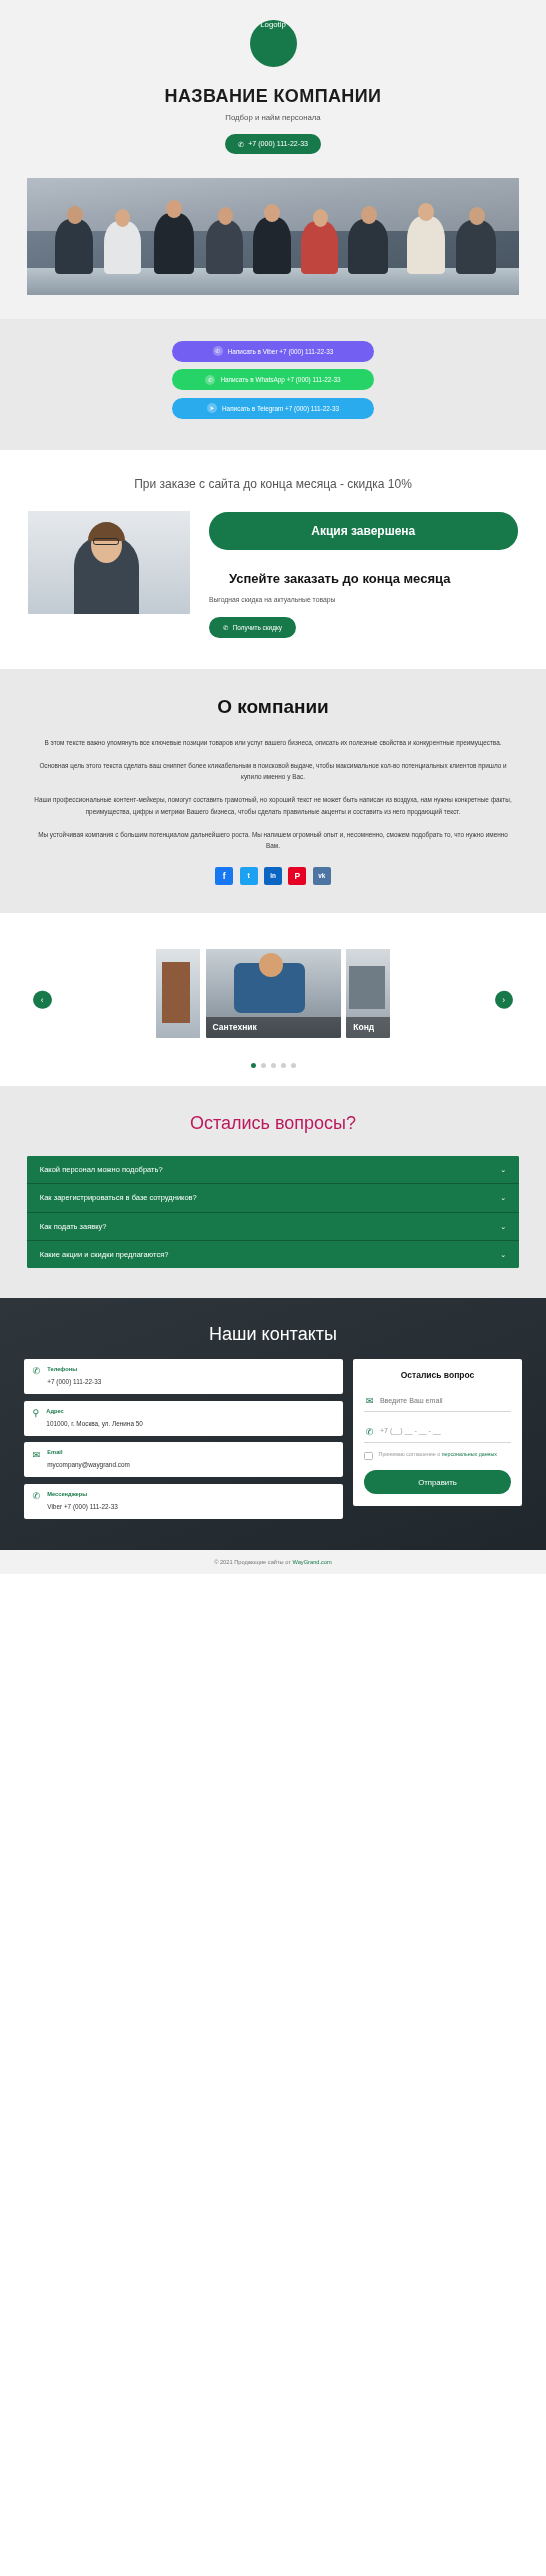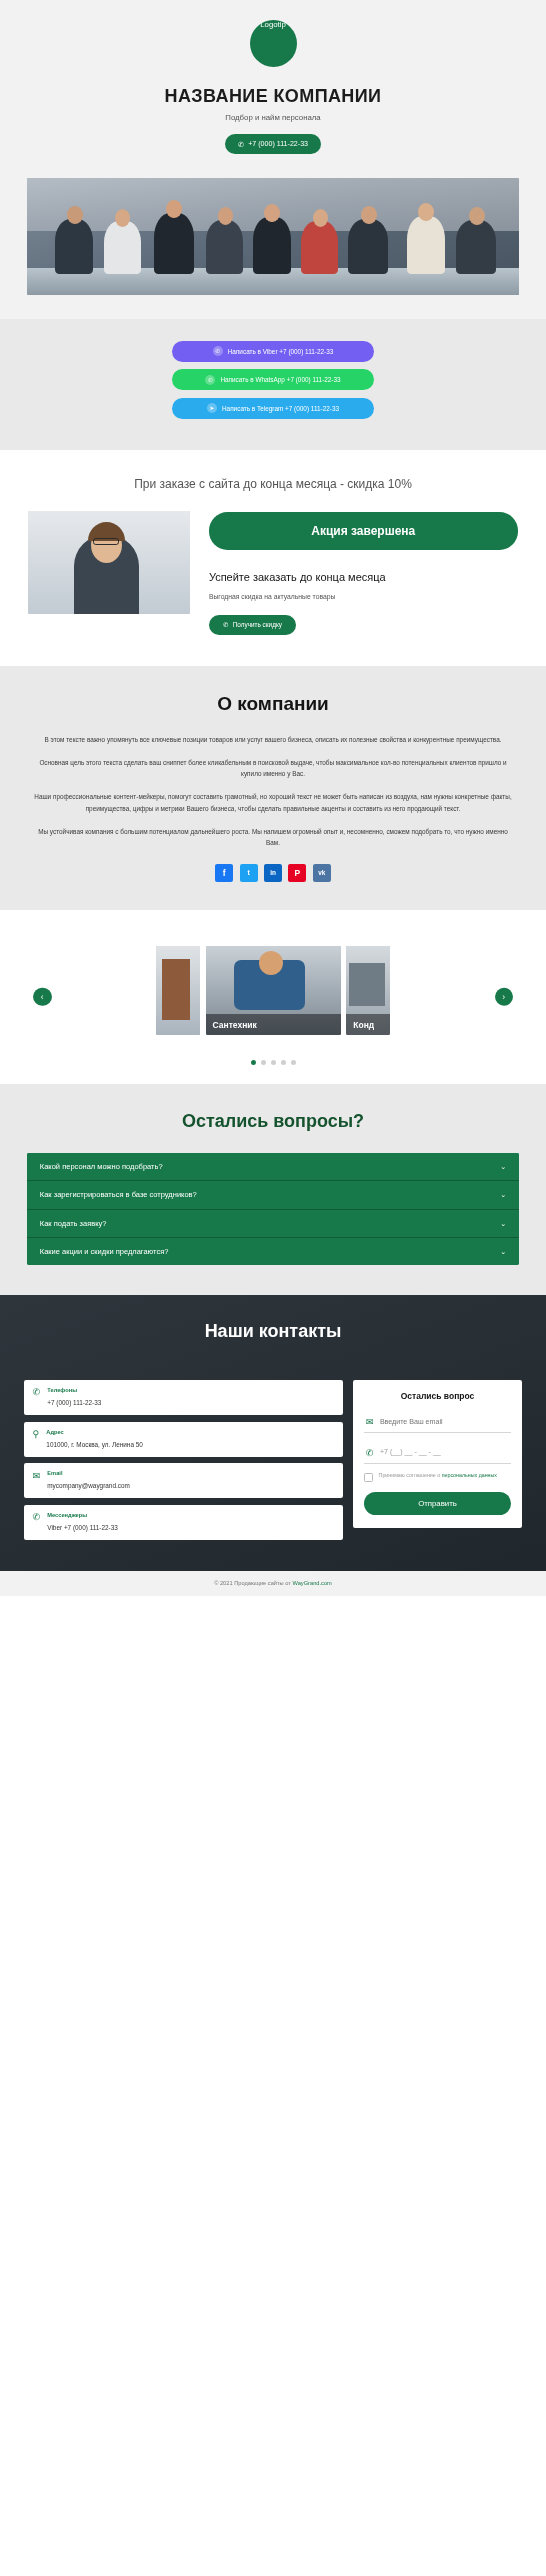--- a/index.html
+++ b/index.html
@@ -125,22 +125,22 @@
   }
   .promo-right { flex: 1; text-align: center; padding-top: 1.4px; }
   .btn-finished {
     display: block; width: 100%;
     background: #17794a; color: #fff;
     font-size: 12px; font-weight: bold;
     padding: 12px 7.1px; border-radius: 18.5px;
     border: none; cursor: pointer; margin-bottom: 20px;
   }
   .promo-right h3 {
-    font-size: 11px; font-weight: normal; color: #141414;
-    line-height: 1.45; margin-bottom: 7.1px; text-align: left;
+    font-size: 13px; font-weight: bold; color: #141414;
+    line-height: 1.45; margin-bottom: 7.1px; text-align: left; margin-left: 20px;
   }
   .promo-right p { font-size: 6.8px; color: #555; margin-bottom: 14.2px; text-align: left; }
   .btn-discount {
     display: inline-flex; align-items: center; gap: 4.3px;
     background: #17794a; color: #fff; font-size: 6.4px;
     padding: 6.4px 14.2px; border-radius: 11.4px; border: none; cursor: pointer;
   }
 
   
   .about { background: #e9e9ea; padding: 27px 0 28.4px 0; text-align: center; }
@@ -183,21 +183,21 @@
     font-size: 8.5px; cursor: pointer; border: none;
   }
   .arrow.left { left: 33px; }
   .arrow.right { right: 33px; }
   .dots { display: flex; justify-content: center; gap: 5px; margin-top: 12.8px; }
   .dot { width: 5px; height: 5px; border-radius: 50%; background: #cfcfcf; cursor: pointer; }
   .dot.active { background: #17794a; }
 
   
   .faq { background: #e9e9ea; padding: 27px 0 30px 0; }
-  .faq h2 { font-size: 18px; font-weight: bold; color: #14532d; text-align: center; margin-bottom: 21.3px; }
+  .faq h2 { font-size: 18px; font-weight: normal; color: #be185d; text-align: center; margin-bottom: 21.3px; }
   .faq-list { padding: 0 27px; }
   .faq-item {
     background: #17794a; color: #fff;
     border-bottom: 0.7px solid #0f5c38;
     display: flex; align-items: center; justify-content: space-between;
     padding: 9.2px 12.8px; font-size: 7.5px; cursor: pointer;
   }
   .faq-item:first-child { border-radius: 1.4px 1.4px 0 0; }
   .faq-item:last-child { border-bottom: none; border-radius: 0 0 1.4px 1.4px; }
   .chev { font-size: 7.1px; }
@@ -208,22 +208,22 @@
     padding: 25.6px 0 31px 0;
     background: linear-gradient(160deg,#4f5a63 0%,#2f3840 100%);
     overflow: hidden;
   }
   .contacts::before {
     content:""; position:absolute; inset:0;
     background: rgba(20,26,30,.55);
   }
   .contacts-inner { position: relative; }
   .contacts h2 {
-    font-size: 18px; font-weight: bold; color: #ffffff;
-    text-align: center; margin-bottom: 38px;
+    font-size: 18px; font-weight: normal; color: #ffffff;
+    text-align: center; margin-bottom: 14px;
   }
   .contacts-row { display: flex; gap: 10px; padding: 0 24px; align-items: flex-start; }
   .contacts-left { flex: 1; display: flex; flex-direction: column; gap: 6.4px; }
   .c-item {
     background: #ffffff; border-radius: 2.1px;
     display: flex; gap: 7.1px; align-items: flex-start;
     padding: 7.1px 8.5px;
   }
   .c-ic { color: #17794a; font-size: 9.2px; line-height: 1; padding-top: 1.4px; }
   .c-lbl { font-size: 5.7px; font-weight: bold; color: #17794a; margin-bottom: 2.1px; }

